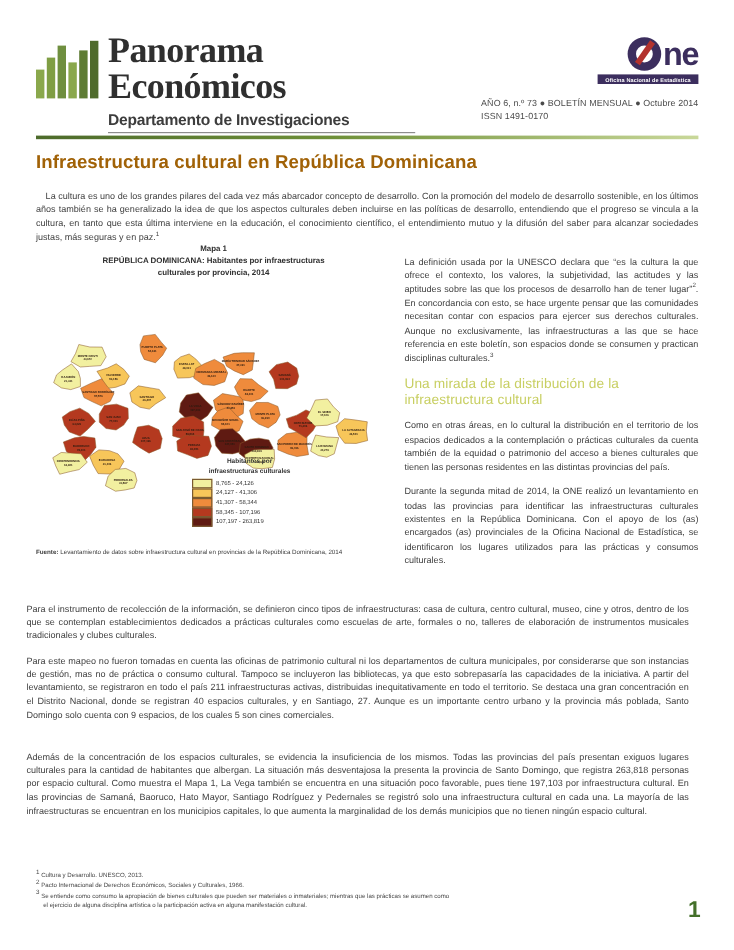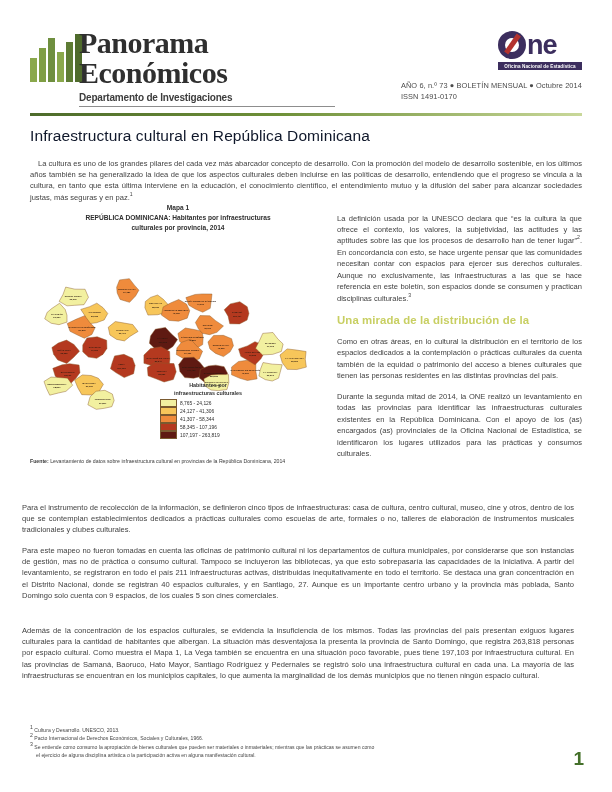--- a/index.html
+++ b/index.html
@@ -42,35 +42,35 @@
   }
   .logo-bars i:nth-child(1){height:24px;background:#8aa84c;}
   .logo-bars i:nth-child(2){height:34px;background:#7f9e44;}
   .logo-bars i:nth-child(3){height:44px;background:#6f8f3f;}
   .logo-bars i:nth-child(4){height:30px;background:#8aa84c;}
   .logo-bars i:nth-child(5){height:40px;background:#5e7c34;}
   .logo-bars i:nth-child(6){height:48px;background:#4f6b2c;}
 
   .brand {
     position: absolute;
-    left: 49px; top: 0px;
+    left: 60px; top: 0px;
     width: 260px;
   }
   .brand-line1, .brand-line2 {
     font-family: "Liberation Serif", serif;
     font-weight: bold;
     color: #2f2f2f;
     line-height: 0.98;
     letter-spacing: -0.5px;
   }
   .brand-line1 { font-size: 30px; }
   .brand-line2 { font-size: 30px; margin-top: 1px; }
   .brand-sub {
     margin-top: 4px;
-    font-size: 10px;
+    font-size: 13px;
     font-weight: bold;
     color: #3d3d3d;
     letter-spacing: -0.2px;
   }
   .brand-rule {
     margin-top: 3px;
     width: 256px;
     height: 1px;
     background: #8d8d8d;
   }
@@ -78,20 +78,21 @@
   .one-logo {
     position: absolute;
     right: 0; top: 2px;
     width: 84px;
   }
   .one-logo .one-box {
     display: flex;
     align-items: center;
     gap: 1px;
     height: 30px;
+    justify-content: flex-end;
   }
   .one-mark {
     position: relative;
     width: 28px; height: 28px;
     border-radius: 50%;
     background: #3c2e5e;
     display: inline-block;
   }
   .one-mark::after {
     content: "";
@@ -145,22 +146,22 @@
     width: 552px; height: 3px;
     background: linear-gradient(to right, #4d6b2b 0%, #6e9038 45%, #c9d89a 100%);
   }
 
   
   .doc-title {
     position: absolute;
     left: 30px; top: 127px;
     width: 552px;
     font-size: 15.5px;
-    font-weight: normal;
-    color: #0f172a;
+    font-weight: bold;
+    color: #a16207;
     letter-spacing: 0.1px;
   }
 
   
   .para {
     font-size: 7.55px;
     line-height: 1.52;
     text-align: justify;
     color: #3f3f3f;
   }
@@ -233,21 +234,21 @@
 
   
   .right-col {
     position: absolute;
     left: 337px; top: 205px;
     width: 245px;
   }
   .right-col .para + .para { margin-top: 9px; }
   .subhead {
     font-size: 11.4px;
-    font-weight: bold;
+    font-weight: normal;
     color: #c8cf62;
     line-height: 1.18;
     margin: 10px 0 8px 0;
     text-align: justify;
     letter-spacing: 0.1px;
   }
   .subhead .l2 { display: block; text-align: left; }
 
   
   .body-block {
@@ -477,20 +478,21 @@
   <div class="map-source">
     <b>Fuente:</b>
     <span>Levantamiento de datos sobre infraestructura cultural en provincias de la República Dominicana, 2014</span>
   </div>
 
   <div class="right-col">
     <p class="para"><span>La definición usada por la UNESCO declara que “es la cultura la que ofrece el contexto, los valores, la subjetividad, las actitudes y las aptitudes sobre las que los procesos de desarrollo han de tener lugar”</span><sup>2</sup><span>. En concordancia con esto, se hace urgente pensar que las comunidades necesitan contar con espacios para ejercer sus derechos culturales. Aunque no exclusivamente, las infraestructuras a las que se hace referencia en este boletín, son espacios donde se consumen y practican disciplinas culturales.</span><sup>3</sup></p>
 
     <div class="subhead">
       <span>Una mirada de la distribución de la</span>
+      <span class="l2">infraestructura cultural</span>
     </div>
 
     <p class="para">Como en otras áreas, en lo cultural la distribución en el territorio de los espacios dedicados a la contemplación o prácticas culturales da cuenta también de la equidad o patrimonio del acceso a bienes culturales que tienen las personas residentes en las distintas provincias del país.</p>
     <p class="para">Durante la segunda mitad de 2014, la ONE realizó un levantamiento en todas las provincias para identificar las infraestructuras culturales existentes en la República Dominicana. Con el apoyo de los (as) encargados (as) provinciales de la Oficina Nacional de Estadística, se identificaron los lugares utilizados para las prácticas y consumos culturales.</p>
   </div>
 
   <div class="body-block" id="block-a">
     <p class="para">Para el instrumento de recolección de la información, se definieron cinco tipos de infraestructuras: casa de cultura, centro cultural, museo, cine y otros, dentro de los que se contemplan establecimientos dedicados a prácticas culturales como escuelas de arte, formales o no, talleres de elaboración de instrumentos musicales tradicionales y clubes culturales.</p>
   </div>
   <div class="body-block" id="block-b">

